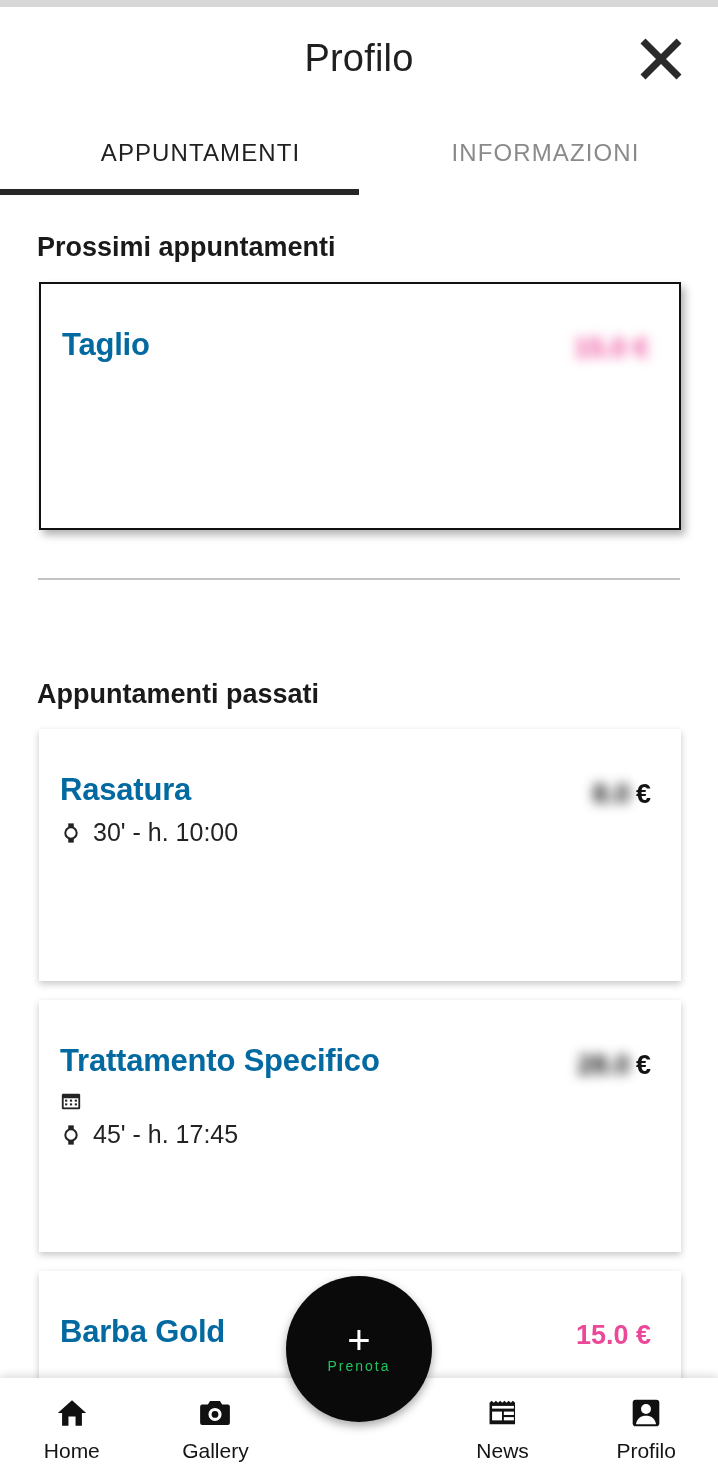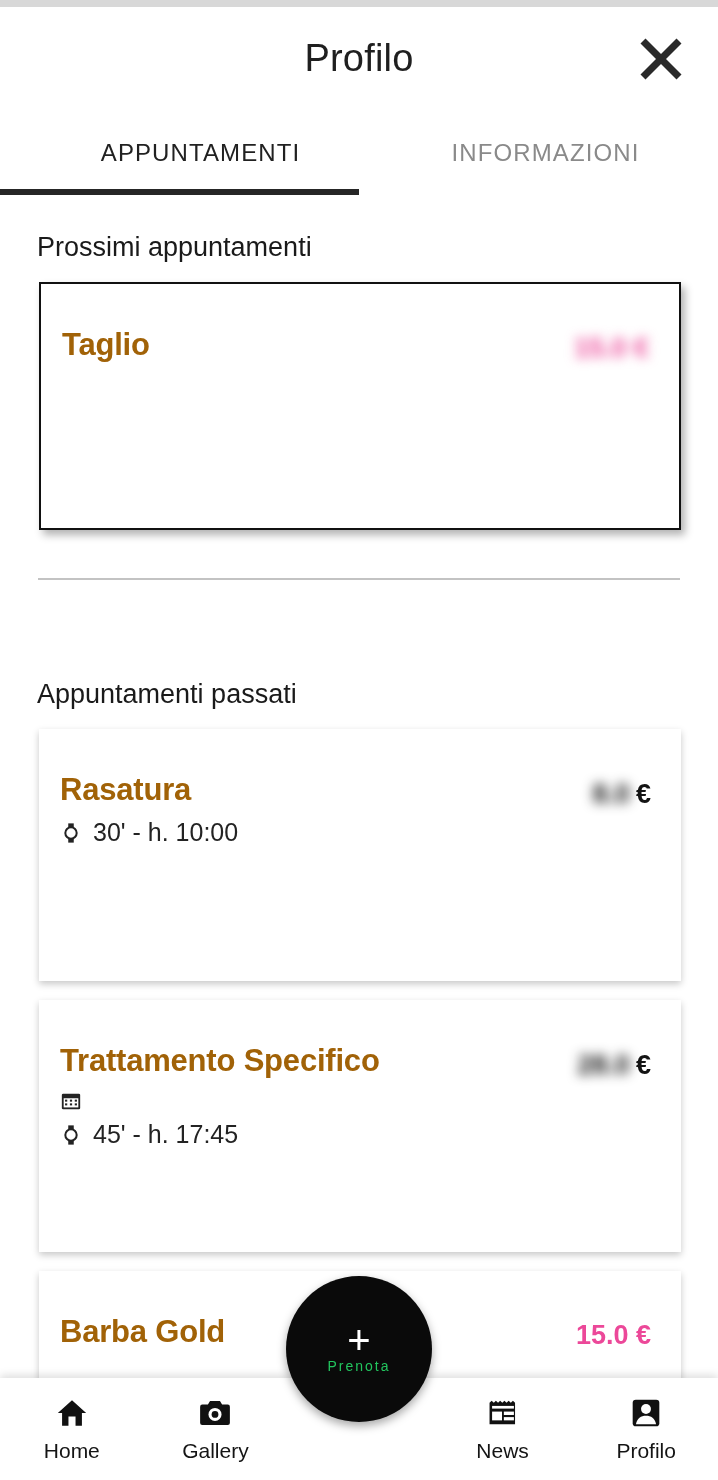--- a/index.html
+++ b/index.html
@@ -97,21 +97,21 @@
     top: 195px;
     left: 0;
     right: 0;
     bottom: 0;
     background: #ffffff;
     overflow: hidden;
   }
 
   .section-title {
     font-size: 27px;
-    font-weight: normal;
+    font-weight: bold;
     color: #1a1a1a;
     margin: 37px 0 0 37px;
   }
 
   
   .card {
     position: relative;
     margin: 19px 37px 0 39px;
     background: #ffffff;
     min-height: 252px;
@@ -125,21 +125,21 @@
   }
 
   .card-row {
     display: flex;
     align-items: flex-start;
     justify-content: space-between;
   }
   .card-title {
     font-size: 31px;
     font-weight: bold;
-    color: #a16207;
+    color: #0369a1;
     letter-spacing: -0.2px;
     line-height: 1.05;
   }
   .card-price {
     font-size: 27px;
     font-weight: bold;
     color: #ec4899;
     white-space: nowrap;
     padding-top: 4px;
   }

